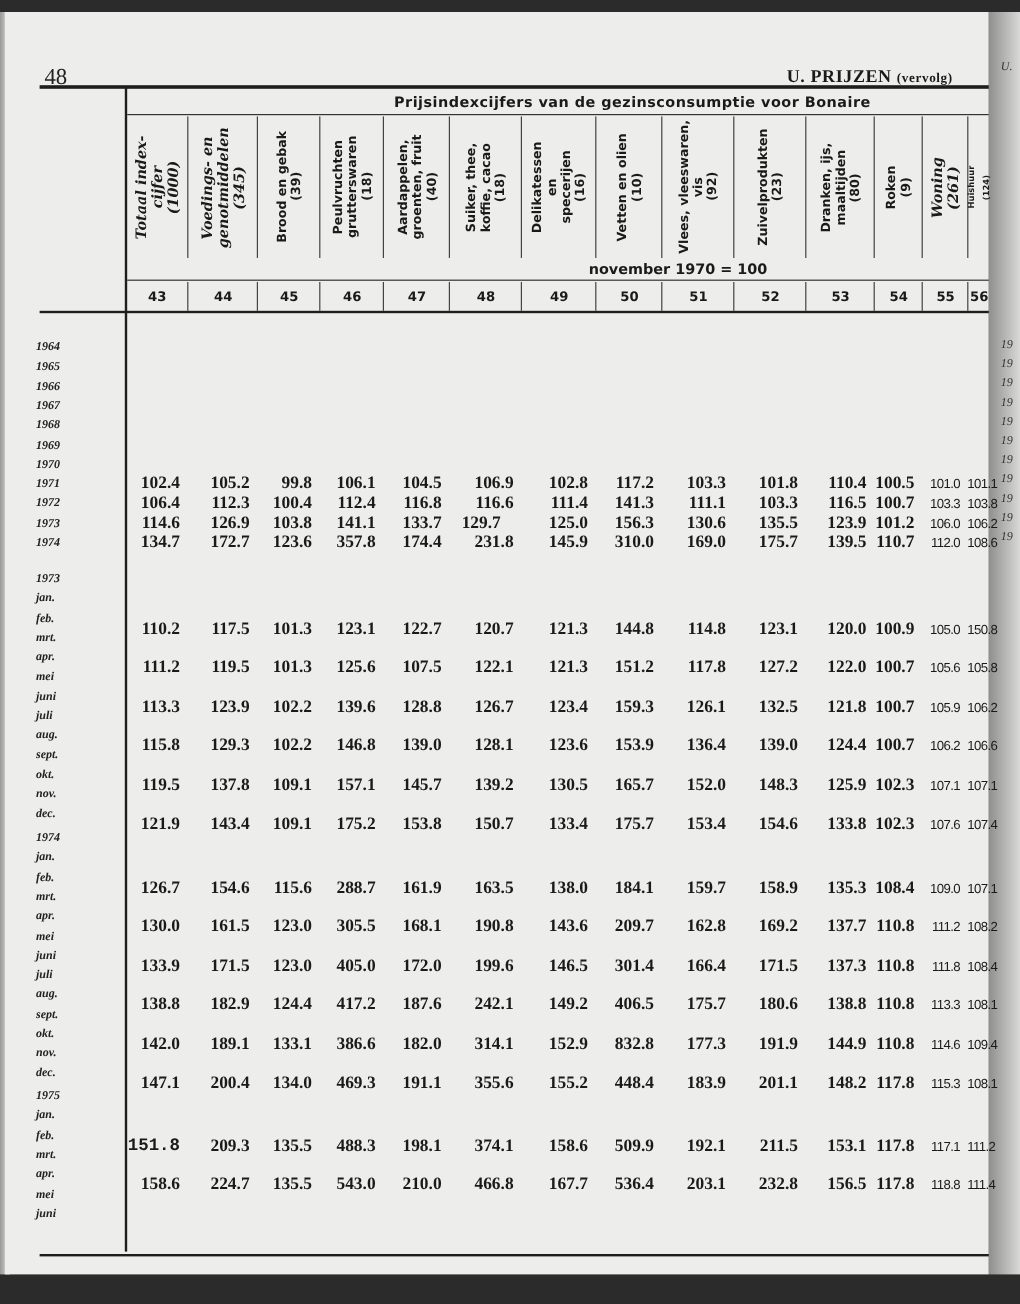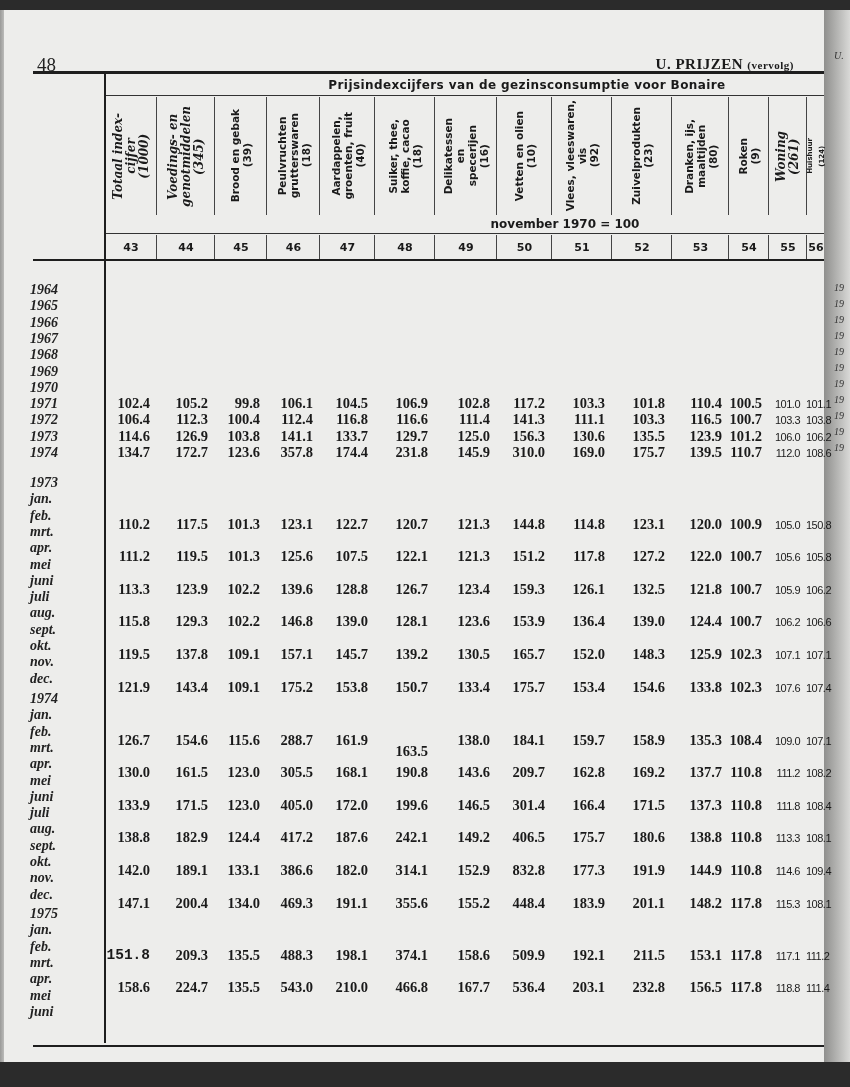--- a/index.html
+++ b/index.html
@@ -20,21 +20,21 @@
   .col-heads { position:absolute; left:106px; top:97px; width:718px; height:118px; }
   .col-head { position:absolute; top:0; height:118px; border-left:1px solid #444; display:flex; align-items:center; justify-content:center; }
   .col-head:first-child { border-left:none; }
   .col-head .vtext { writing-mode:vertical-rl; transform:rotate(180deg); text-align:center; font-family:"DejaVu Sans", sans-serif; font-size:10.5px; font-weight:bold; line-height:12px; white-space:pre-line; }
   .col-head .vtext.ital { font-family:"DejaVu Serif", serif; font-style:italic; font-size:12px; line-height:13px; }
   .base-label { position:absolute; left:106px; top:217px; width:718px; text-align:center; font-family:"DejaVu Sans", sans-serif; font-size:12px; font-weight:bold; padding-left:200px; box-sizing:border-box; }
   .base-rule { position:absolute; left:106px; top:233px; width:718px; height:1px; background:#333; }
   .col-nums { position:absolute; left:106px; top:235px; width:718px; height:24px; }
   .col-num { position:absolute; top:0; height:24px; line-height:26px; text-align:center; border-left:1px solid #444; font-family:"DejaVu Sans", sans-serif; font-size:11px; font-weight:bold; }
   .col-num:first-child { border-left:none; }
-  .stub { position:absolute; left:30px; width:72px; font-style:italic; font-weight:bold; font-size:14px; line-height:16.3px; color:#222; }
+  .stub { position:absolute; left:30px; width:72px; font-style:italic; font-weight:bold; font-size:10px; line-height:16.3px; color:#222; }
   .data-row { position:absolute; left:106px; width:718px; height:16px; }
   .cell { position:absolute; top:0; text-align:right; font-size:14.5px; font-weight:bold; white-space:nowrap; }
   .cell.small { font-size:11px; font-family:"Liberation Sans", sans-serif; font-weight:normal; letter-spacing:-0.5px; }
 </style>
 </head>
 <body>
 
 <div class="page-edge"></div>
 <div class="page">
   <div class="page-number">48</div>
@@ -191,21 +191,21 @@
       <span class="cell" style="left: 622px; width: 34px;">100.7</span>
       <span class="cell small" style="left: 662px; width: 32px; top: 3px;">103.3</span>
       <span class="cell small" style="left: 700px; width: 18px; top: 3px;">103.8</span>
     </div>
     <div class="data-row" style="top: 427.7px;">
       <span class="cell" style="left: 0px; width: 44px;">114.6</span>
       <span class="cell" style="left: 50px; width: 52px;">126.9</span>
       <span class="cell" style="left: 108px; width: 46px;">103.8</span>
       <span class="cell" style="left: 160px; width: 47px;">141.1</span>
       <span class="cell" style="left: 213px; width: 49px;">133.7</span>
-      <span class="cell" style="left: 268px; width: 54px;">129.7</span>
+      <span class="cell" style="left: 268px; width: 54px; text-align: center;">129.7</span>
       <span class="cell" style="left: 328px; width: 56px;">125.0</span>
       <span class="cell" style="left: 390px; width: 49px;">156.3</span>
       <span class="cell" style="left: 445px; width: 54px;">130.6</span>
       <span class="cell" style="left: 505px; width: 54px;">135.5</span>
       <span class="cell" style="left: 565px; width: 51px;">123.9</span>
       <span class="cell" style="left: 622px; width: 34px;">101.2</span>
       <span class="cell small" style="left: 662px; width: 32px; top: 3px;">106.0</span>
       <span class="cell small" style="left: 700px; width: 18px; top: 3px;">106.2</span>
     </div>
     <div class="data-row" style="top: 444px;">
@@ -345,21 +345,21 @@
     <div class="stub" style="top: 837.7px;">sept.</div>
     <div class="stub" style="top: 854px;">okt.</div>
     <div class="stub" style="top: 870.3px;">nov.</div>
     <div class="stub" style="top: 886.6px;">dec.</div>
     <div class="data-row" style="top: 731.6px;">
       <span class="cell" style="left: 0px; width: 44px;">126.7</span>
       <span class="cell" style="left: 50px; width: 52px;">154.6</span>
       <span class="cell" style="left: 108px; width: 46px;">115.6</span>
       <span class="cell" style="left: 160px; width: 47px;">288.7</span>
       <span class="cell" style="left: 213px; width: 49px;">161.9</span>
-      <span class="cell" style="left: 268px; width: 54px; margin-top: 11px;">163.5</span>
+      <span class="cell" style="left: 268px; width: 54px;">163.5</span>
       <span class="cell" style="left: 328px; width: 56px;">138.0</span>
       <span class="cell" style="left: 390px; width: 49px;">184.1</span>
       <span class="cell" style="left: 445px; width: 54px;">159.7</span>
       <span class="cell" style="left: 505px; width: 54px;">158.9</span>
       <span class="cell" style="left: 565px; width: 51px;">135.3</span>
       <span class="cell" style="left: 622px; width: 34px;">108.4</span>
       <span class="cell small" style="left: 662px; width: 32px; top: 3px;">109.0</span>
       <span class="cell small" style="left: 700px; width: 18px; top: 3px;">107.1</span>
     </div>
     <div class="data-row" style="top: 764.2px;">

